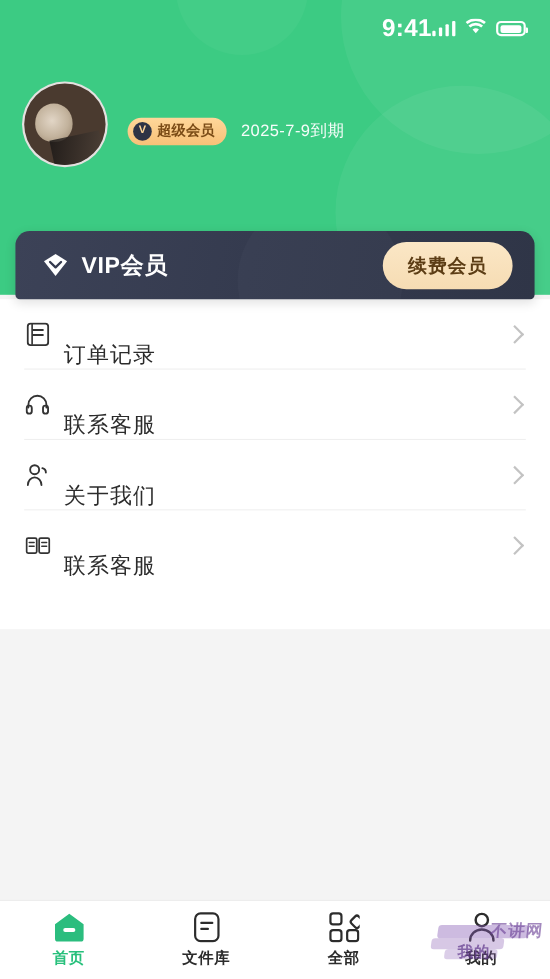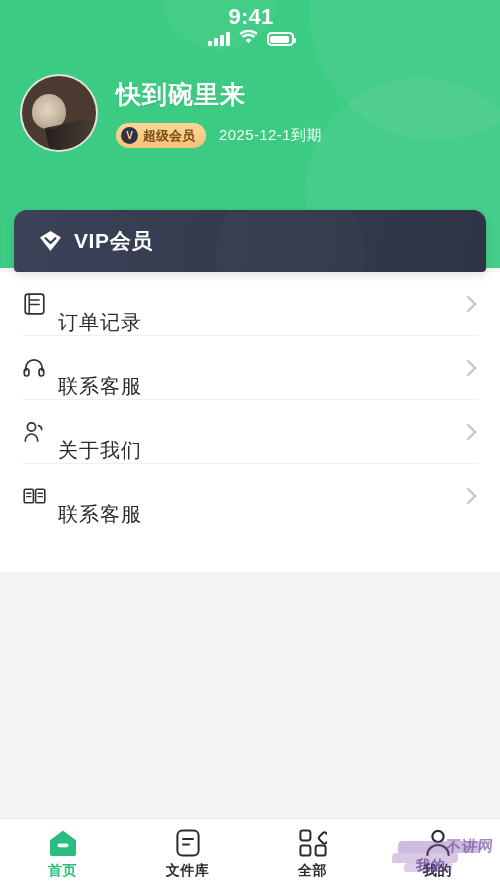--- a/index.html
+++ b/index.html
@@ -20,23 +20,22 @@
   }
   .deco { position:absolute; border-radius:50%; background:rgba(255,255,255,0.055); }
   .deco-1 { width:250px; height:250px; right:-60px; top:-110px; }
   .deco-2 { width:230px; height:230px; right:-35px; top:78px; }
   .deco-3 { width:120px; height:120px; left:160px; top:-70px; background:rgba(255,255,255,0.04); }
 
   
   .statusbar {
     position:relative; z-index:3;
     height:52px;
-    display:flex; align-items:center; justify-content:center;
+    display:flex; align-items:center; justify-content:flex-end;
     padding:0 22px 0 24px;
-    flex-direction:column;
   }
   .status-time {
     color:#ffffff; font-size:22px; font-weight:600; letter-spacing:0.3px;
   }
   .status-icons { display:flex; align-items:center; gap:9px; }
   .sig { display:flex; align-items:flex-end; gap:2.5px; height:14px; }
   .sig i { display:block; width:3.5px; background:#fff; border-radius:1px; }
   .sig i:nth-child(1){ height:5px; }
   .sig i:nth-child(2){ height:8px; }
   .sig i:nth-child(3){ height:11px; }
@@ -244,42 +243,42 @@
             <b></b>
           </span>
       </div>
     </div>
 
     <div class="profile">
       <div class="avatar">
           <div class="cat"></div>
         </div>
       <div class="profile-text">
-        <div class="username">快到碗里来</div>
         <div class="meta-row">
           <div class="vip-badge">
             <span class="vcircle">V</span>
             <span class="vtext">超级会员</span>
           </div>
-          <div class="expiry">2025-12-1到期</div>
+          <div class="expiry">2025-7-9到期</div>
         </div>
       </div>
     </div>
   </div>
 
   <div class="vip-card">
     <div class="vip-left">
       <span class="gem">
         <svg width="25" height="24" viewBox="0 0 25 24">
           <path d="M2 8.5 12.5 2 23 8.5 12.5 22z" fill="#fff"></path>
           <path d="M7.5 9.2 12.5 14l5-4.8" fill="none" stroke="#353b4f" stroke-width="2.1" stroke-linecap="round" stroke-linejoin="round"></path>
         </svg>
       </span>
       <span class="vip-title">VIP会员</span>
     </div>
+    <button class="renew-btn">续费会员</button>
   </div>
 
   <div class="menu-card">
 
     <div class="menu-item">
       <span class="menu-icon">
         <svg width="21" height="22" viewBox="0 0 21 22">
           <rect x="1.2" y="1.2" width="18.6" height="19.6" rx="2.6" fill="none" stroke="#333" stroke-width="1.7"></rect>
           <line x1="6" y1="7" x2="15" y2="7" stroke="#333" stroke-width="1.7" stroke-linecap="round"></line>
           <line x1="6" y1="11.5" x2="15" y2="11.5" stroke="#333" stroke-width="1.7" stroke-linecap="round"></line>

